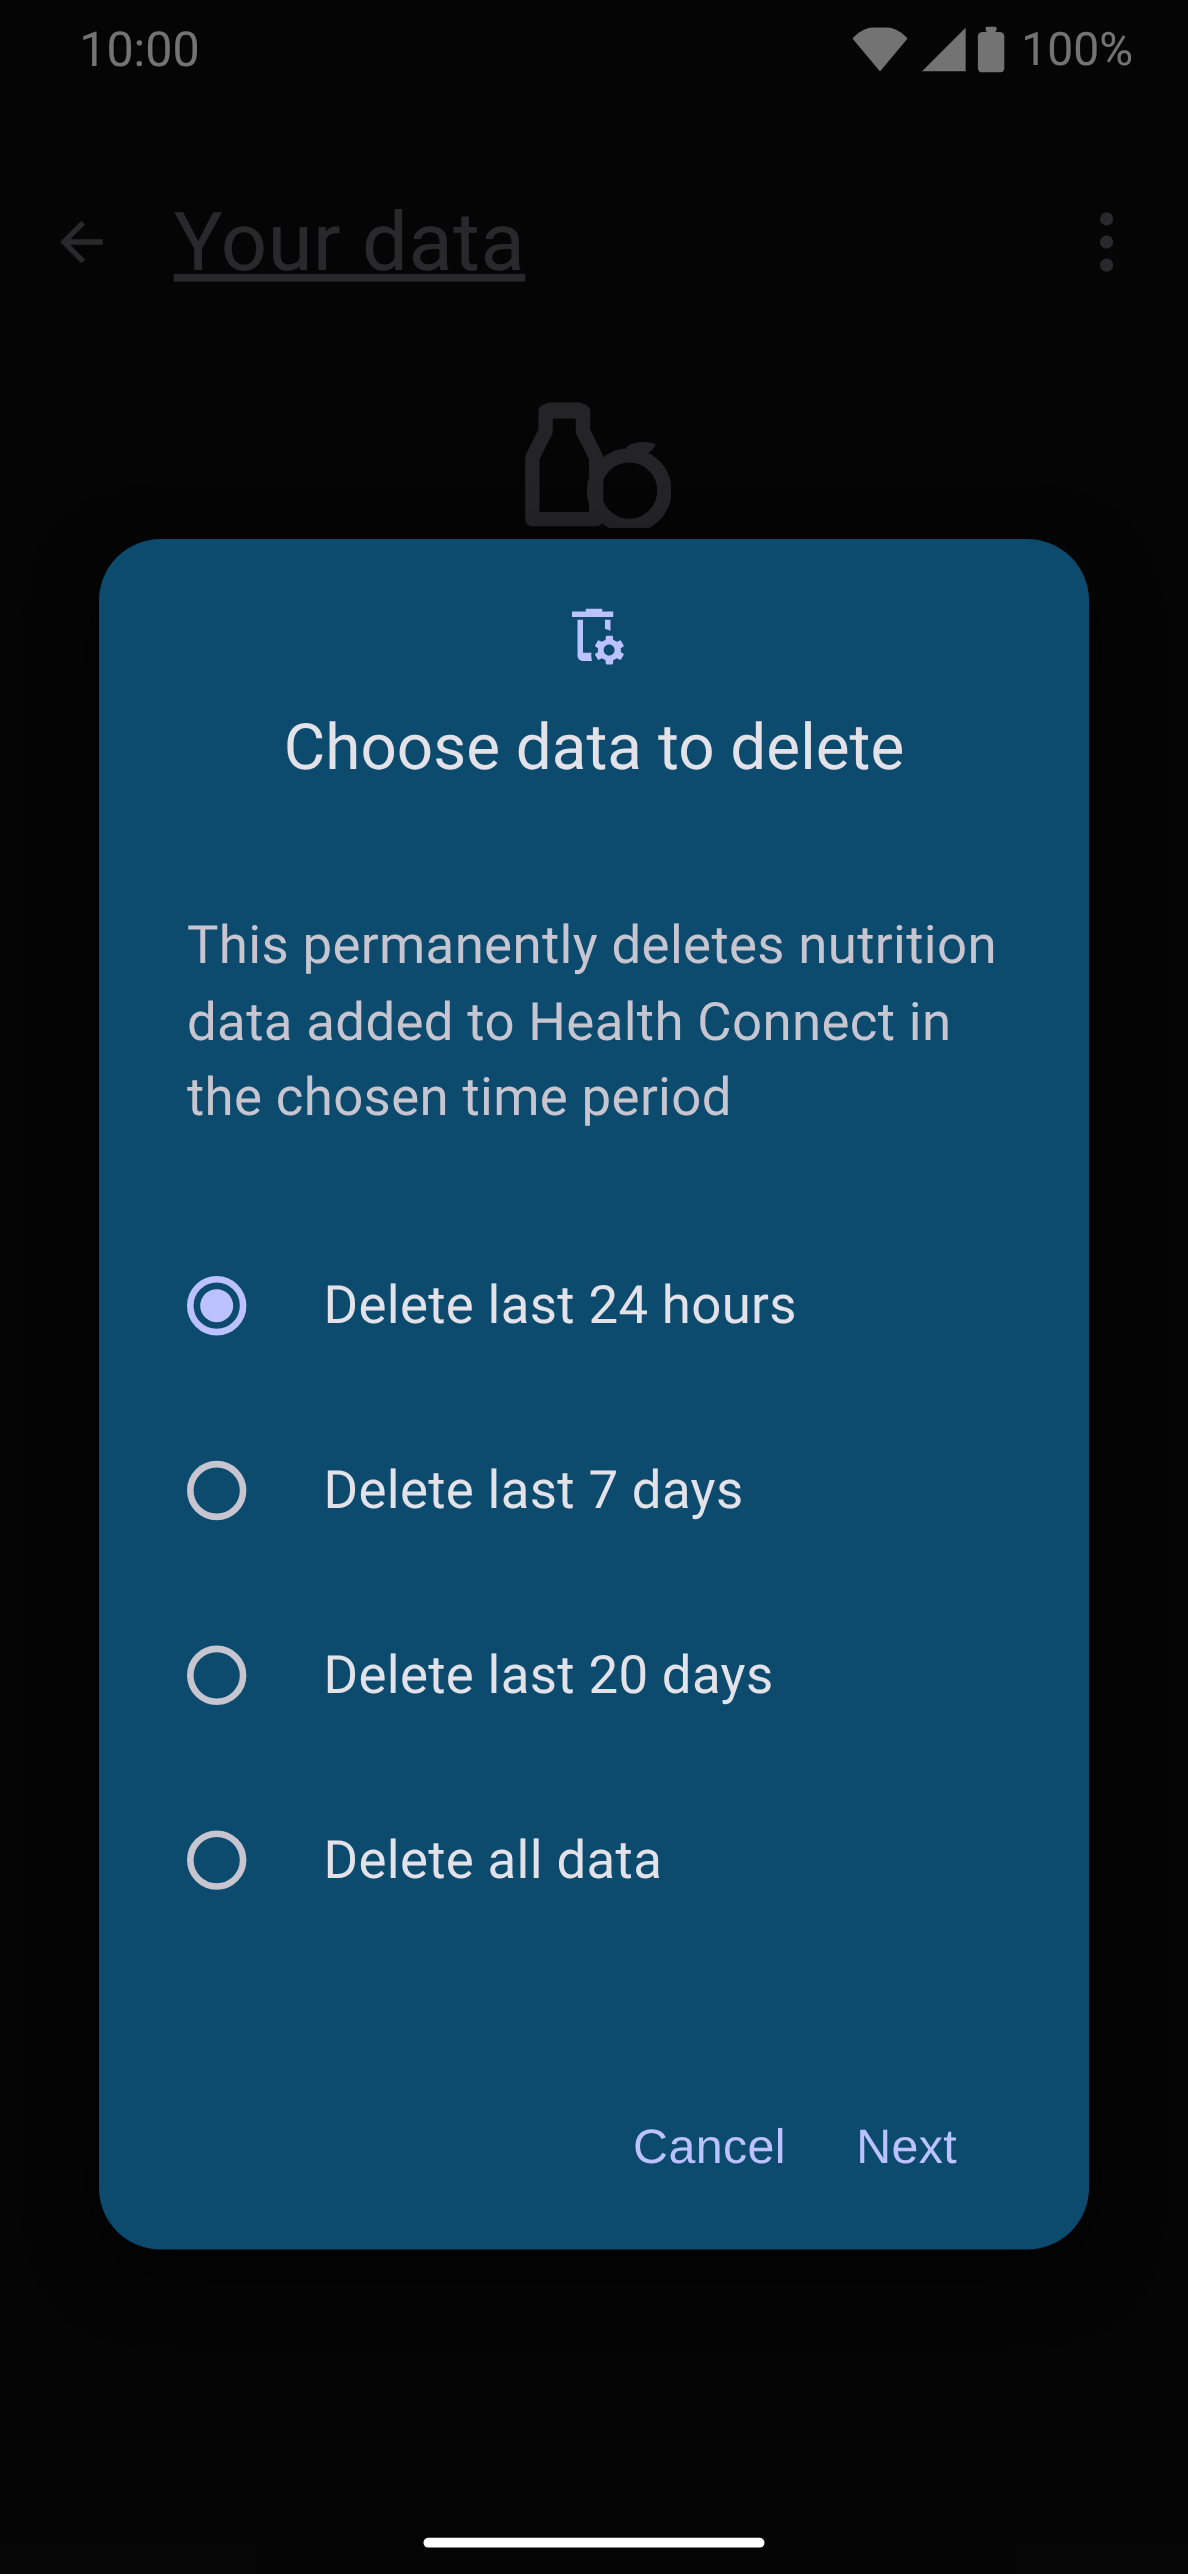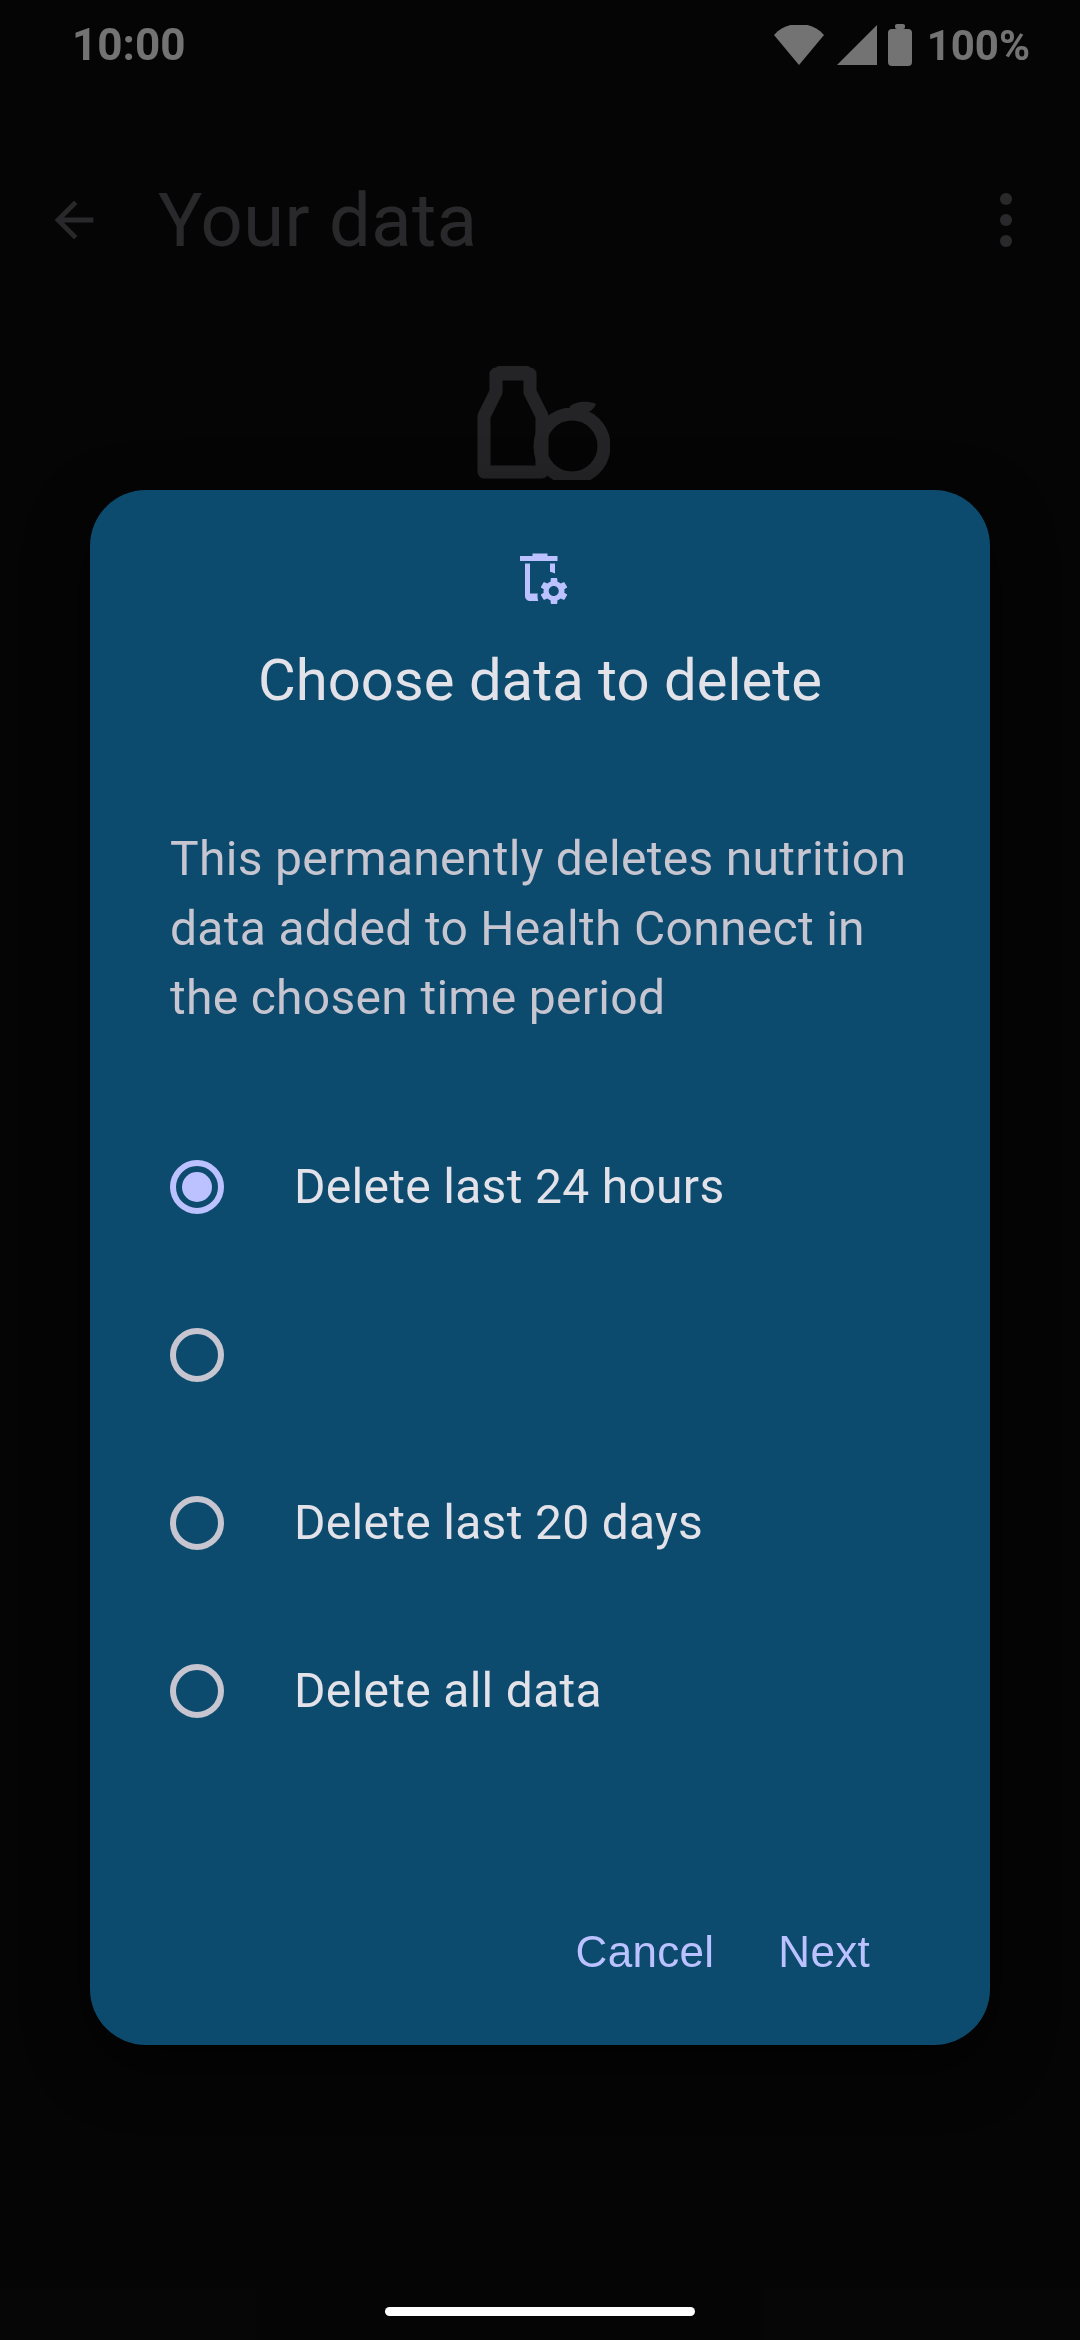--- a/index.html
+++ b/index.html
@@ -23,21 +23,21 @@
       position: absolute;
       top: 0;
       left: 0;
       right: 0;
       height: 90px;
       display: flex;
       align-items: center;
       justify-content: space-between;
       padding: 0 50px 0 72px;
       font-size: 44px;
-      font-weight: 700;
+      font-weight: 400;
       color: #fff;
       gap: 42px;
     }
     .status-right {
       display: flex;
       align-items: center;
       gap: 10px;
     }
     .status-right svg { display: block; }
 
@@ -63,20 +63,21 @@
       display: flex;
       align-items: center;
       justify-content: center;
     }
     .app-title {
       font-size: 74px;
       font-weight: 400;
       color: #dadce0;
       margin-left: 50px;
       letter-spacing: 0.5px;
+      text-decoration: underline;
     }
     .overflow-btn {
       margin-left: auto;
       width: 68px;
       height: 68px;
       display: flex;
       align-items: center;
       justify-content: center;
     }
     .hero-icon {
@@ -256,20 +257,21 @@
 
   <div class="dialog-desc">This permanently deletes nutrition data added to Health Connect in the chosen time period</div>
 
   <div class="radio-group">
     <div class="radio-row">
       <div class="radio-circle selected"></div>
       <div class="radio-label">Delete last 24 hours</div>
     </div>
     <div class="radio-row">
       <div class="radio-circle"></div>
+      <div class="radio-label">Delete last 7 days</div>
     </div>
     <div class="radio-row">
       <div class="radio-circle"></div>
       <div class="radio-label">Delete last 20 days</div>
     </div>
     <div class="radio-row">
       <div class="radio-circle"></div>
       <div class="radio-label">Delete all data</div>
     </div>
   </div>

